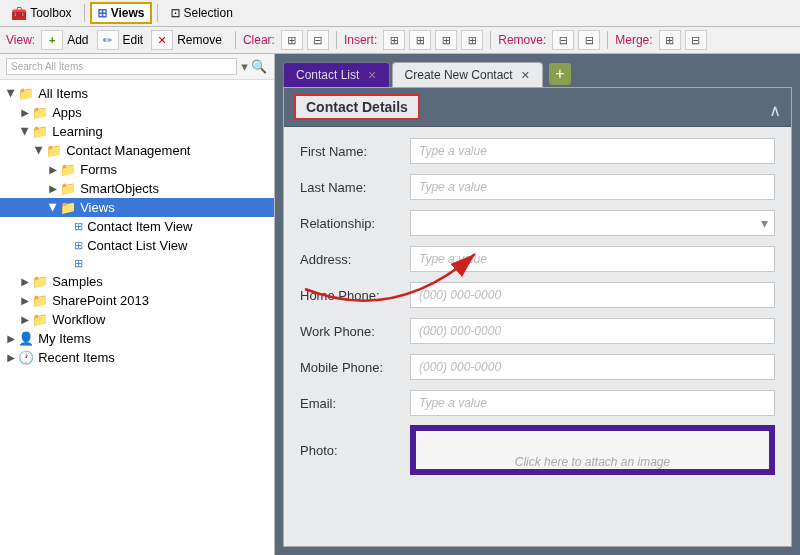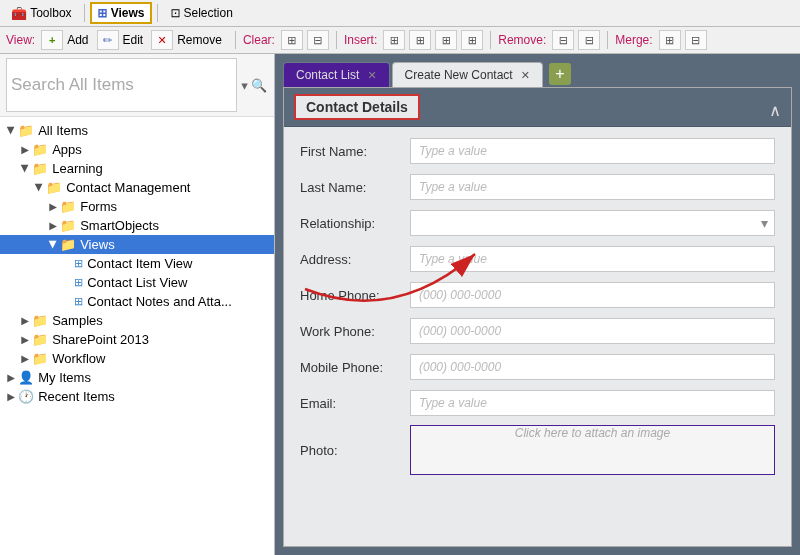--- a/index.html
+++ b/index.html
@@ -71,22 +71,22 @@
       display: flex;
       align-items: center;
       padding: 4px 6px;
       border-bottom: 1px solid #ddd;
       background: #f5f5f5;
       gap: 4px;
     }
     .search-input {
       flex: 1;
       border: 1px solid #ccc;
-      padding: 16px 4px;
-      font-size: 17px;
+      padding: 2px 4px;
+      font-size: 10px;
       color: #000000;
     }
     .search-input::placeholder { color: #aaa; }
     .tree-container { overflow-y: auto; flex: 1; padding: 4px 0; }
     .tree-item {
       display: flex; align-items: center;
       padding: 2px 4px;
       cursor: pointer;
       user-select: none;
       white-space: nowrap;
@@ -206,24 +206,24 @@
     .form-select-wrap {
       flex: 1; position: relative;
       border: 1px solid #c8c8c8;
       background: #fff;
       height: 26px;
       display: flex; align-items: center;
     }
     .form-select-arrow { position: absolute; right: 6px; color: #888; font-size: 14px; }
     .photo-box {
       flex: 1;
-      border: 1px solid #4c1d95;
+      border: 6px solid #4c1d95;
       background: #f5f5f5;
       height: 50px;
-      display: flex; align-items: flex-start; justify-content: center;
+      display: flex; align-items: flex-end; justify-content: center;
       color: #aaa;
       font-size: 12px;
       font-style: italic;
     }
 
     
     .content-with-arrow {
       flex: 1;
       position: relative;
       display: flex;
@@ -339,21 +339,20 @@
 
       <div class="tree-item tree-indent-4">
         <span class="tree-arrow"></span>
         <span class="view-icon">⊞</span>
         <span>Contact List View</span>
       </div>
 
       <div class="tree-item tree-indent-4">
         <span class="tree-arrow"></span>
         <span class="view-icon">⊞</span>
-        <span>Contact Notes and Atta...</span>
       </div>
 
       <div class="tree-item tree-indent-1">
         <span class="tree-arrow">▶</span>
         <span class="folder-icon yellow">📁</span>
         <span>Samples</span>
       </div>
 
       <div class="tree-item tree-indent-1">
         <span class="tree-arrow">▶</span>

